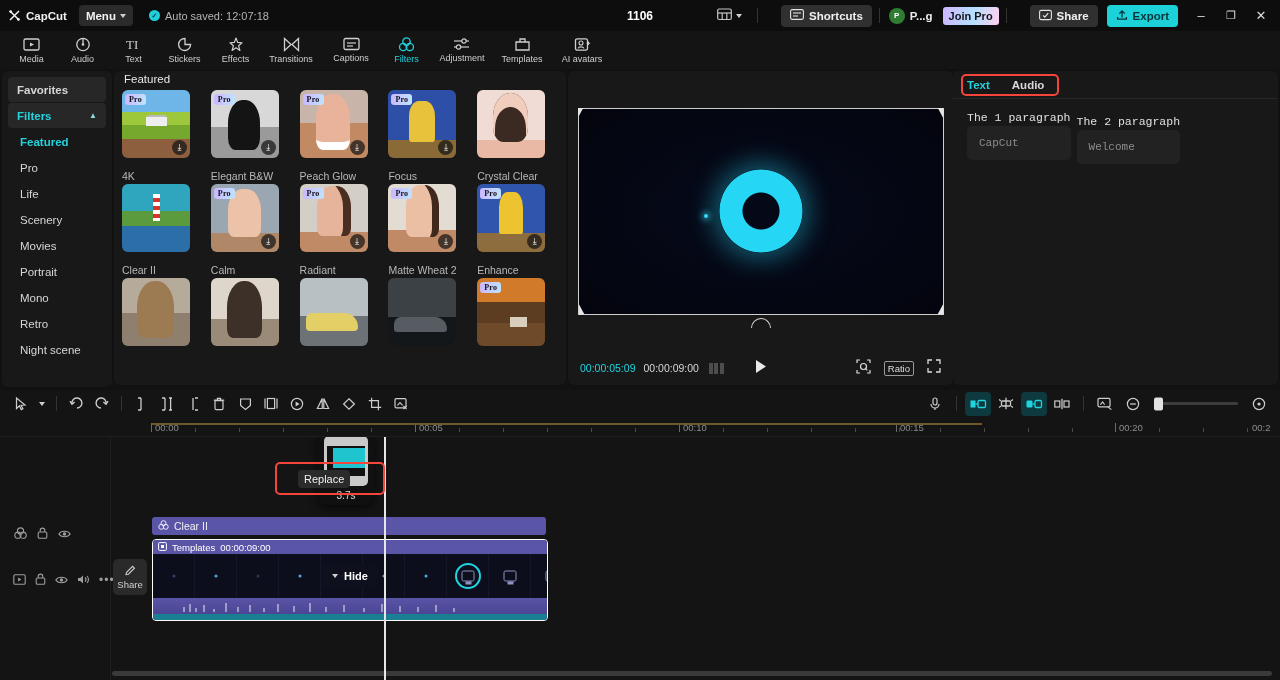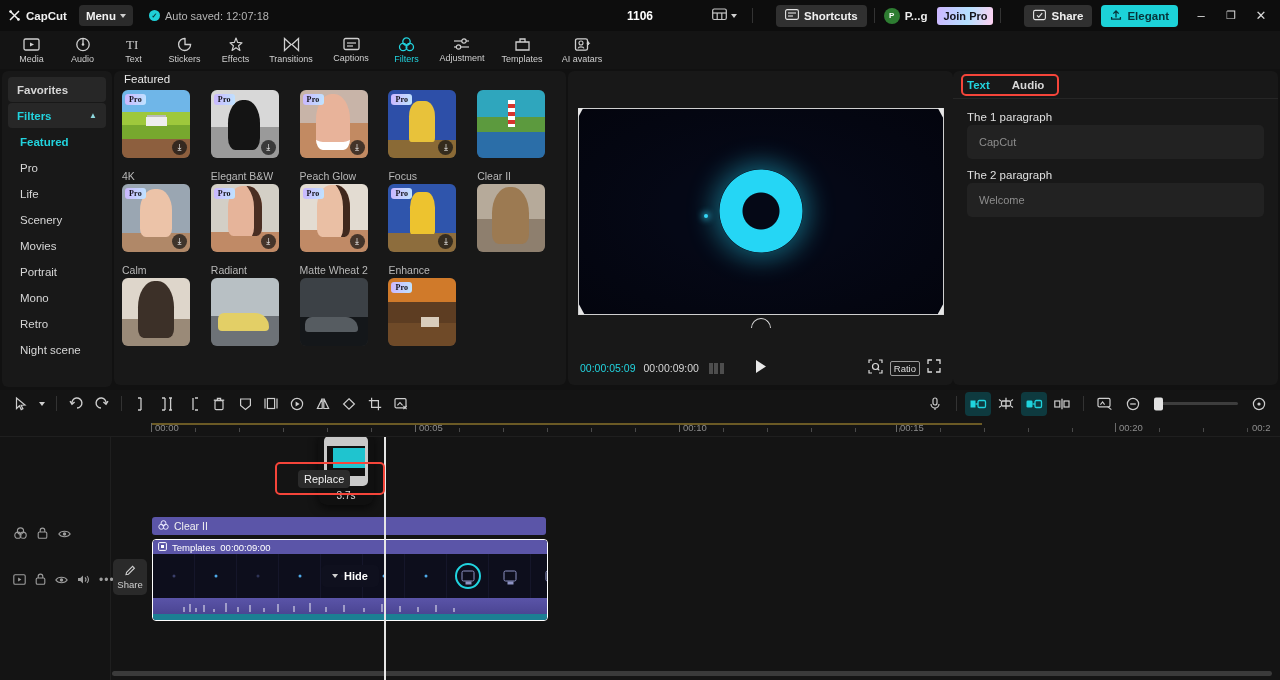--- a/index.html
+++ b/index.html
@@ -187,33 +187,33 @@
   .h-corner.bl { bottom: -1px; top:auto; clip-path: polygon(0 0,0 100%,100% 100%); }
   .h-corner.br { bottom: -1px; top:auto; right:-1px; left:auto; clip-path: polygon(100% 0,100% 100%,0 100%); }
   .arc-handle { position:absolute; left:50%; transform:translateX(-50%); bottom:-14px; width:20px; height:10px;
      border:1.6px solid #d6d6d6; border-bottom:none; border-radius: 14px 14px 0 0; }
   .player-ctrl { height: 34px; display: flex; align-items: center; padding: 0 12px; gap: 8px; position: relative; }
   .tc-cur { font-size: 10.5px; color: #22d3de; font-family: "Liberation Sans", sans-serif; }
   .tc-tot { font-size: 10.5px; color: #d6d6d6; }
   .grid-ico { display:flex; gap:1.5px; margin-left: 2px; cursor:pointer; }
   .grid-ico span { display:block; width:4px; height:11px; background:#4d4d4d; }
   .play-btn { position: absolute; left: 50%; transform: translateX(-50%); cursor: pointer; }
-  .pc-right { margin-left: auto; display: flex; align-items: center; gap: 7px; }
+  .pc-right { margin-left: auto; display: flex; align-items: center; gap: 13px; }
   .ratio-chip { border: 1px solid #9a9a9a; border-radius: 2px; font-size: 9.5px; color: #dcdcdc; padding: 0px 3px; cursor: pointer; line-height: 13px; }
 
   
   .rpanel { width: 325px; flex: 0 0 325px; background: #181818; border-radius: 6px; margin: 2px 2px 2px 0; display: flex; flex-direction: column; overflow: hidden; }
   .rtabs { height: 27px; display: flex; align-items: center; gap: 22px; padding: 0 14px; position: relative; }
   .rtab { font-size: 11.5px; font-weight: bold; color: #d8d8d8; cursor: pointer; }
   .rtab.active { color: #22d3de; }
   .hl-box {
     position: absolute; border: 2.2px solid #f5453a; border-radius: 5px; pointer-events: none; z-index: 40;
   }
   .rsep { height: 1px; background: #262626; }
-  .rbody { padding: 12px 14px; display: flex; flex-direction: column; gap: 6px; }
+  .rbody { padding: 12px 14px; display: flex; flex-direction: row; gap: 6px; font-family: Liberation Mono, monospace; }
   .fld-label { font-size: 11.5px; color: #e0e0e0; margin-bottom: 2px; }
   .fld-box {
     background: #222222; border-radius: 5px; height: 34px; display: flex; align-items: center;
     padding: 0 12px; font-size: 11px; color: #8d8d8d; cursor: text;
   }
   .fld-group + .fld-group { margin-top: 4px; }
 
   
   .tl { height: 290px; flex: 0 0 290px; background: #141414; display: flex; flex-direction: column; position: relative; }
   .tl-bar { height: 27px; display: flex; align-items: center; padding: 0 8px; gap: 0; }
@@ -352,21 +352,21 @@
         </span>
         <span>Share</span>
       </div>
       <div class="pill teal" style="margin-left:9px">
         <span>
           <svg width="12" height="12" viewBox="0 0 12 12">
               <path d="M6 8.4 V2.2 M3.3 4.6 L6 2 L8.7 4.6" stroke="#06343a" fill="none" stroke-width="1.3"></path>
               <path d="M1.6 8 V10.2 H10.4 V8" stroke="#06343a" fill="none" stroke-width="1.3"></path>
             </svg>
         </span>
-        <span>Elegant</span>
+        <span>Export</span>
       </div>
       <div class="wbtn" style="margin-left:8px">
           <span>–</span>
         </div>
       <div class="wbtn">
           <span style="font-size:11px">❐</span>
         </div>
       <div class="wbtn">
           <span>✕</span>
         </div>
@@ -545,20 +545,26 @@
             </div>
             <div class="cell-label">Peach Glow</div>
           </div>
         <div class="cell">
             <div class="thumb">
               <div class="sc sc-focus"></div>
               <span class="pro-badge">Pro</span>
               <span class="dl-badge">⤓</span>
             </div>
             <div class="cell-label">Focus</div>
+          </div>
+        <div class="cell">
+            <div class="thumb">
+              <div class="sc sc-crystal"></div>
+            </div>
+            <div class="cell-label">Crystal Clear</div>
           </div>
 
         <div class="cell">
             <div class="thumb">
               <div class="sc sc-light"></div>
             </div>
             <div class="cell-label">Clear II</div>
           </div>
         <div class="cell">
             <div class="thumb">

